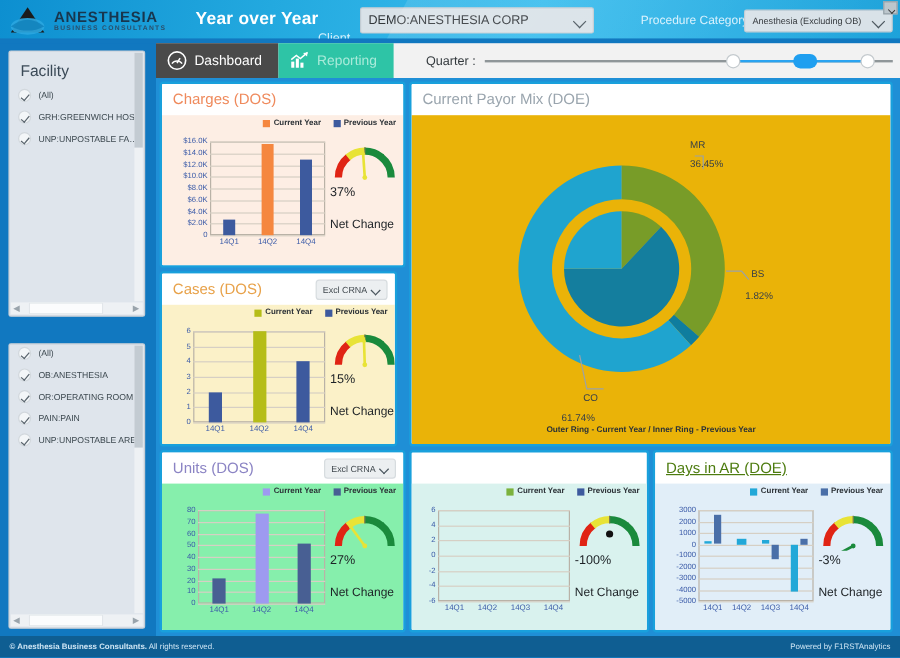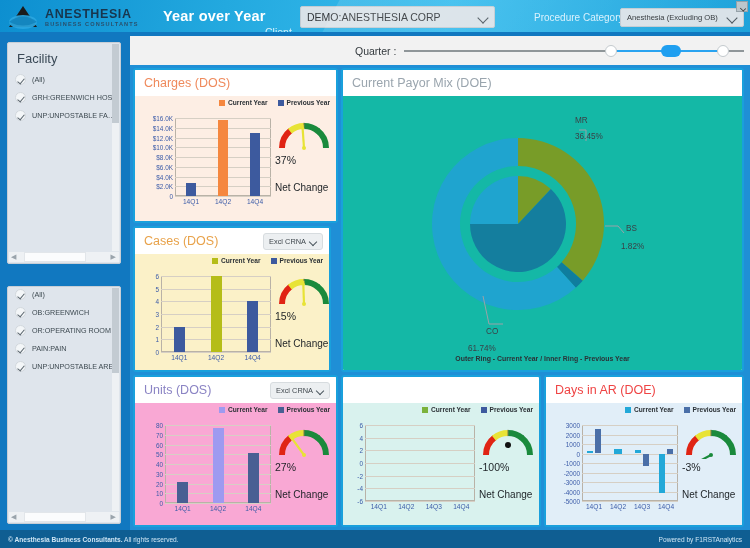--- a/index.html
+++ b/index.html
@@ -159,20 +159,42 @@
     <div class="hdr-select proc">
       <span>Anesthesia (Excluding OB)</span>
       <span class="caret"></span>
     </div>
 
     <div class="win-btn"></div>
   </div>
 
   <div class="toolbar">
     <div class="tabs">
+      <div class="tab active">
+        <span class="tab-ico">
+          <svg width="17" height="17" viewBox="0 0 20 20">
+            <circle cx="10" cy="10" r="8.5" fill="none" stroke="#ffffff" stroke-width="1.6"></circle>
+            <path d="M5 13 A6 6 0 0 1 15 13" fill="none" stroke="#ffffff" stroke-width="1.4"></path>
+            <line x1="10" y1="12.5" x2="13" y2="7.5" stroke="#ffffff" stroke-width="1.5"></line>
+          </svg>
+        </span>
+        <span>Dashboard</span>
+      </div>
+      <div class="tab inactive">
+        <span class="tab-ico">
+          <svg width="17" height="17" viewBox="0 0 20 20">
+            <rect x="2" y="11" width="3" height="6" fill="#ffffff"></rect>
+            <rect x="6.5" y="8" width="3" height="9" fill="#ffffff"></rect>
+            <rect x="11" y="12" width="3" height="5" fill="#ffffff"></rect>
+            <polyline points="2,9 7,5 11,8 18,2" fill="none" stroke="#ffffff" stroke-width="1.5"></polyline>
+            <polygon points="18,2 13.5,2.5 17.5,6" fill="#ffffff"></polygon>
+          </svg>
+        </span>
+        <span>Reporting</span>
+      </div>
     </div>
 
     <div class="quarter-wrap">
       <span class="quarter-label">Quarter :</span>
       <div class="slider">
         <div class="track"></div>
         <div class="fill"></div>
         <div class="knob k1"></div>
         <div class="pill"></div>
         <div class="knob k3"></div>
@@ -209,21 +231,21 @@
     </div>
 
     <div class="filter-card area">
       <div class="filter-list">
         <div class="filter-item">
           <span class="chk"></span>
           <span class="filter-text">(All)</span>
         </div>
         <div class="filter-item">
           <span class="chk"></span>
-          <span class="filter-text">OB:GREENWICH</span>
+          <span class="filter-text">OB:ANESTHESIA</span>
         </div>
         <div class="filter-item">
           <span class="chk"></span>
           <span class="filter-text">OR:OPERATING ROOM</span>
         </div>
         <div class="filter-item">
           <span class="chk"></span>
           <span class="filter-text">PAIN:PAIN</span>
         </div>
         <div class="filter-item">
@@ -359,21 +381,21 @@
           <div class="pct">15%</div>
           <div class="nc">Net Change</div>
         </div>
       </div>
     </div>
 
     <div class="card" id="card-payor" style="left:211px; top:3px; width:403px; height:304px;">
       <div class="card-head">
         <span class="card-title" id="t-payor" style="color: rgb(154, 165, 174);">Current Payor Mix (DOE)</span>
       </div>
-      <div class="card-body" id="b-payor" style="background: #14b8a6;">
+      <div class="card-body" id="b-payor" style="background: #eab308;">
         <div class="donut-wrap" style="left:0; top:0; right:0; bottom:0;">
           <svg id="donut-svg" width="403" height="272" viewBox="0 0 403 272" style="position:absolute;left:0;top:0;">
               <path d="M175 42 A86 86 0 0 1 239.68790458751357 184.66987736069967 L218.62672634971844 166.2192196153556 A58 58 0 0 0 175 70 Z" fill="#789c28"></path>
               <path d="M239.68790458751357 184.66987736069967 A86 86 0 0 1 232.7990979686634 191.68095691813096 L213.98078700212184 170.94762210757668 A58 58 0 0 0 218.62672634971844 166.2192196153556 Z" fill="#0f7d9e"></path>
               <path d="M232.7990979686634 191.68095691813096 A86 86 0 1 1 175.05403539008643 42.00001697571902 L175.03644247238387 70.00001144874074 A58 58 0 1 0 213.98078700212184 170.94762210757668 Z" fill="#1fa4cf"></path>
               <path d="M175 128 L175 80 A48 48 0 0 1 207.85826108457707 93.00950588377225 Z" fill="#789c28"></path>
               <path d="M175 128 L207.85826108457707 93.00950588377225 A48 48 0 1 1 127 128 Z" fill="#147e9e"></path>
               <path d="M175 128 L127 128 A48 48 0 0 1 175 80 Z" fill="#1fa4cf"></path>
               <polyline points="243,45 243,34 236,34" fill="none" stroke="#9aa2a8" stroke-width="1"></polyline>
               <polyline points="262,130 275,130 281,137" fill="none" stroke="#9aa2a8" stroke-width="1"></polyline>
@@ -391,21 +413,21 @@
     </div>
 
     <div class="card" id="card-units" style="left:3px; top:310px; width:205px; height:152px;">
       <div class="card-head">
         <span class="card-title" id="t-units" style="color: rgb(139, 132, 196);">Units (DOS)</span>
         <span class="excl-btn">
           <span>Excl CRNA</span>
           <span class="caret"></span>
         </span>
       </div>
-      <div class="card-body" id="b-units" style="background: #f9a8d4;">
+      <div class="card-body" id="b-units" style="background: #86efac;">
         <div class="legend">
           <span class="li">
             <i class="sw" id="sw-un-cur" style="background: rgb(158, 154, 240);"></i>
             <span>Current Year</span>
           </span>
           <span class="li">
             <i class="sw" id="sw-un-prev" style="background: rgb(72, 95, 147);"></i>
             <span>Previous Year</span>
           </span>
         </div>
@@ -496,21 +518,21 @@
     <circle cx="29" cy="20" r="3" fill="#111"></circle>
               </svg></div>
           <div class="pct">-100%</div>
           <div class="nc">Net Change</div>
         </div>
       </div>
     </div>
 
     <div class="card" id="card-daysinar" style="left:414px; top:310px; width:200px; height:152px;">
       <div class="card-head">
-        <span class="card-title" id="t-daysinar" style="color: #ef4444;">Days in AR (DOE)</span>
+        <span class="card-title" id="t-daysinar" style="color: #4d7c0f; text-decoration: underline;">Days in AR (DOE)</span>
       </div>
       <div class="card-body" id="b-daysinar" style="background: rgb(225, 238, 248);">
         <div class="legend">
           <span class="li">
             <i class="sw" id="sw-da-cur" style="background: rgb(34, 168, 216);"></i>
             <span>Current Year</span>
           </span>
           <span class="li">
             <i class="sw" id="sw-da-prev" style="background: rgb(74, 111, 168);"></i>
             <span>Previous Year</span>

